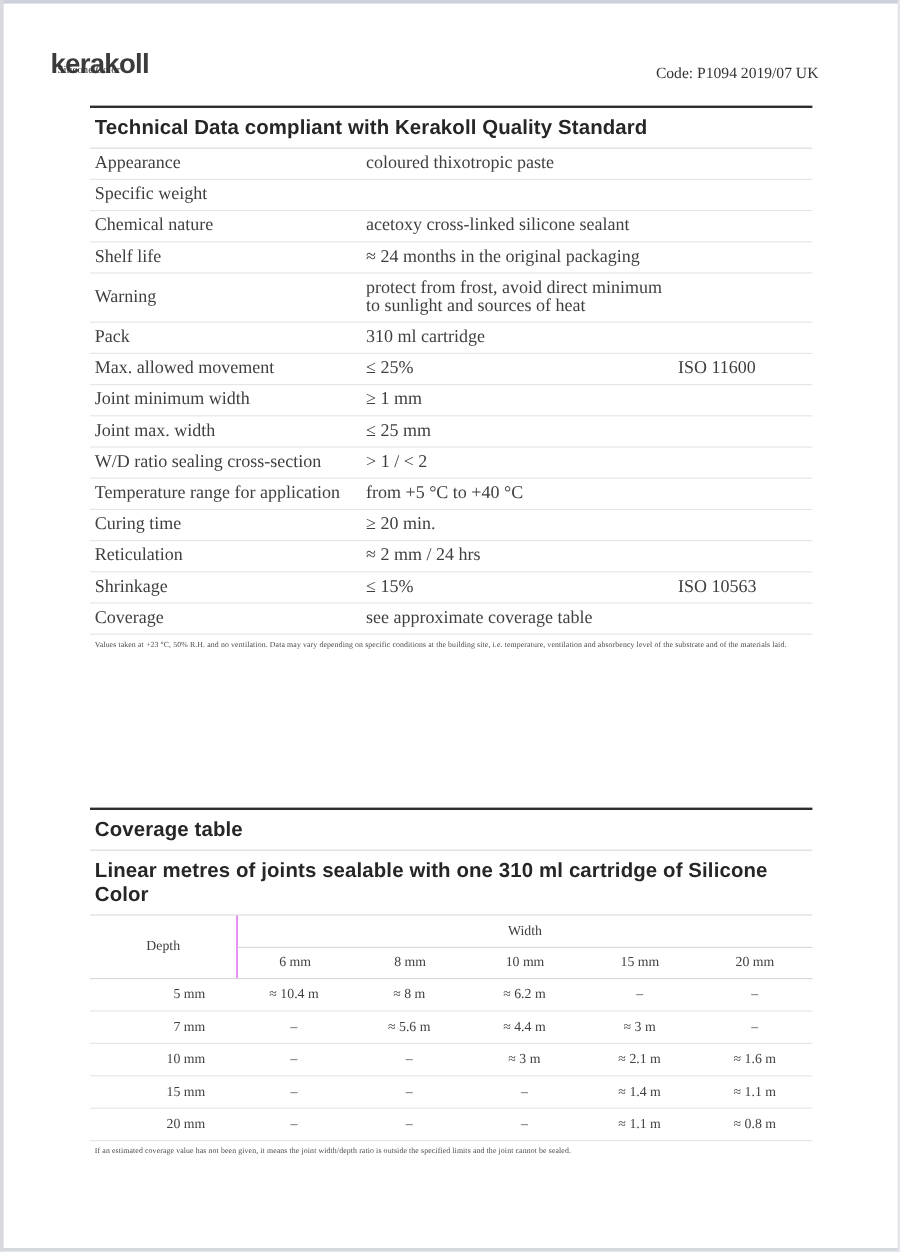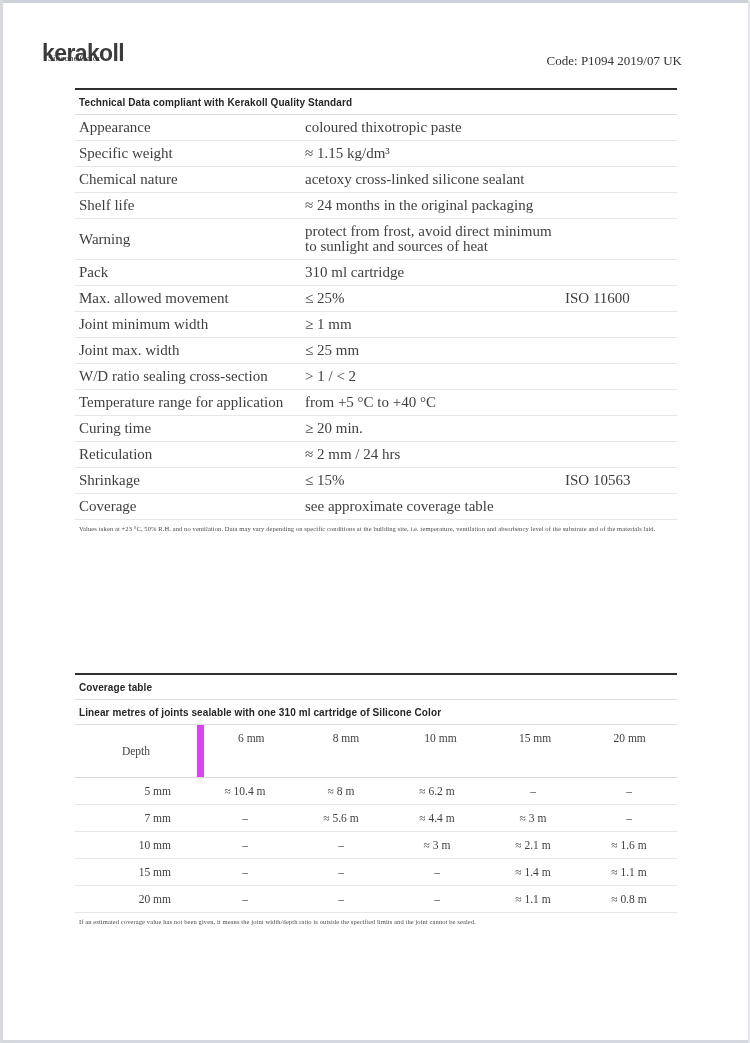--- a/index.html
+++ b/index.html
@@ -19,40 +19,40 @@
     font-family:"Liberation Sans", sans-serif;font-weight:bold;
     font-size:23px;letter-spacing:-0.6px;color:#3b3b3b;
   }
   .doc-title{position:absolute;top:53px;left:0;width:100%;font-size:9px;color:#333;}
   .doc-title span{position:relative;left:48px;}
   .doc-code{position:absolute;top:53px;right:68px;font-size:13px;color:#333;}
 
   
   .sect{position:absolute;left:75px;width:602px;border-top:2px solid #2e2e2e;}
   .sect-title{
-    font-family:"Liberation Sans", sans-serif;font-weight:bold;font-size:10px;color:#262626;
+    font-family:"Liberation Sans", sans-serif;font-weight:bold;font-size:17px;color:#262626;
     padding:7px 4px 6px 4px;border-bottom:1px solid #dcdcdc;letter-spacing:0.1px;
   }
   .t1{top:88px;}
   .t1-row{
     display:flex;align-items:center;border-bottom:1px solid #e6e6e6;
     font-size:15px;line-height:15px;padding:5px 0 5px 4px;color:#3f3f3f;
   }
   .t1-label{width:226px;flex:0 0 auto;}
   .t1-value{flex:1 1 auto;max-width:256px;}
   .t1-std{width:112px;flex:0 0 auto;margin-left:auto;text-align:left;}
   .footnote{
     font-size:6.5px;line-height:1.65;color:#4a4a4a;padding:4px 2px 0 4px;letter-spacing:0.1px;
   }
 
   
   .t2{top:657px;margin-top:16px;}
   .cov-head{display:flex;border-bottom:1px solid #d9d9d9;height:52px;font-size:11.5px;}
   .cov-depth-h{
-    flex:0 0 122px;border-right:7px solid #d946ef;
+    flex:0 0 122px;border-right:1px solid #d946ef;
     display:flex;align-items:center;justify-content:center;color:#3f3f3f;
   }
   .cov-width-wrap{flex:1 1 auto;display:flex;flex-direction:column;}
   .cov-width-h{
     height:26px;display:flex;align-items:center;justify-content:center;
     border-bottom:1px solid #d9d9d9;color:#3f3f3f;
   }
   .cov-cols{display:flex;height:26px;}
   .cov-col-h{flex:1 1 0;display:flex;align-items:center;justify-content:center;color:#3f3f3f;}
   .cov-row{display:flex;height:26px;border-bottom:1px solid #e6e6e6;font-size:11.5px;color:#3f3f3f;}
@@ -77,21 +77,20 @@
 <div class="sect t1">
   <div class="sect-title">Technical Data compliant with Kerakoll Quality Standard</div>
 
   <div class="t1-row">
     <div class="t1-label">Appearance</div>
     <div class="t1-value">coloured thixotropic paste</div>
     <div class="t1-std"></div>
   </div>
   <div class="t1-row">
     <div class="t1-label">Specific weight</div>
-    <div class="t1-value">≈ 1.15 kg/dm³</div>
     <div class="t1-std"></div>
   </div>
   <div class="t1-row">
     <div class="t1-label">Chemical nature</div>
     <div class="t1-value">acetoxy cross-linked silicone sealant</div>
     <div class="t1-std"></div>
   </div>
   <div class="t1-row">
     <div class="t1-label">Shelf life</div>
     <div class="t1-value">≈ 24 months in the original packaging</div>
@@ -156,20 +155,21 @@
   <div class="footnote">Values taken at +23 °C, 50% R.H. and no ventilation. Data may vary depending on specific conditions at the building site, i.e. temperature, ventilation and absorbency level of the substrate and of the materials laid.</div>
 </div>
 
 <div class="sect t2">
   <div class="sect-title">Coverage table</div>
   <div class="sect-title">Linear metres of joints sealable with one 310 ml cartridge of Silicone Color</div>
 
   <div class="cov-head">
     <div class="cov-depth-h">Depth</div>
     <div class="cov-width-wrap">
+      <div class="cov-width-h">Width</div>
       <div class="cov-cols">
         <div class="cov-col-h">6 mm</div>
         <div class="cov-col-h">8 mm</div>
         <div class="cov-col-h">10 mm</div>
         <div class="cov-col-h">15 mm</div>
         <div class="cov-col-h">20 mm</div>
       </div>
     </div>
   </div>
 

